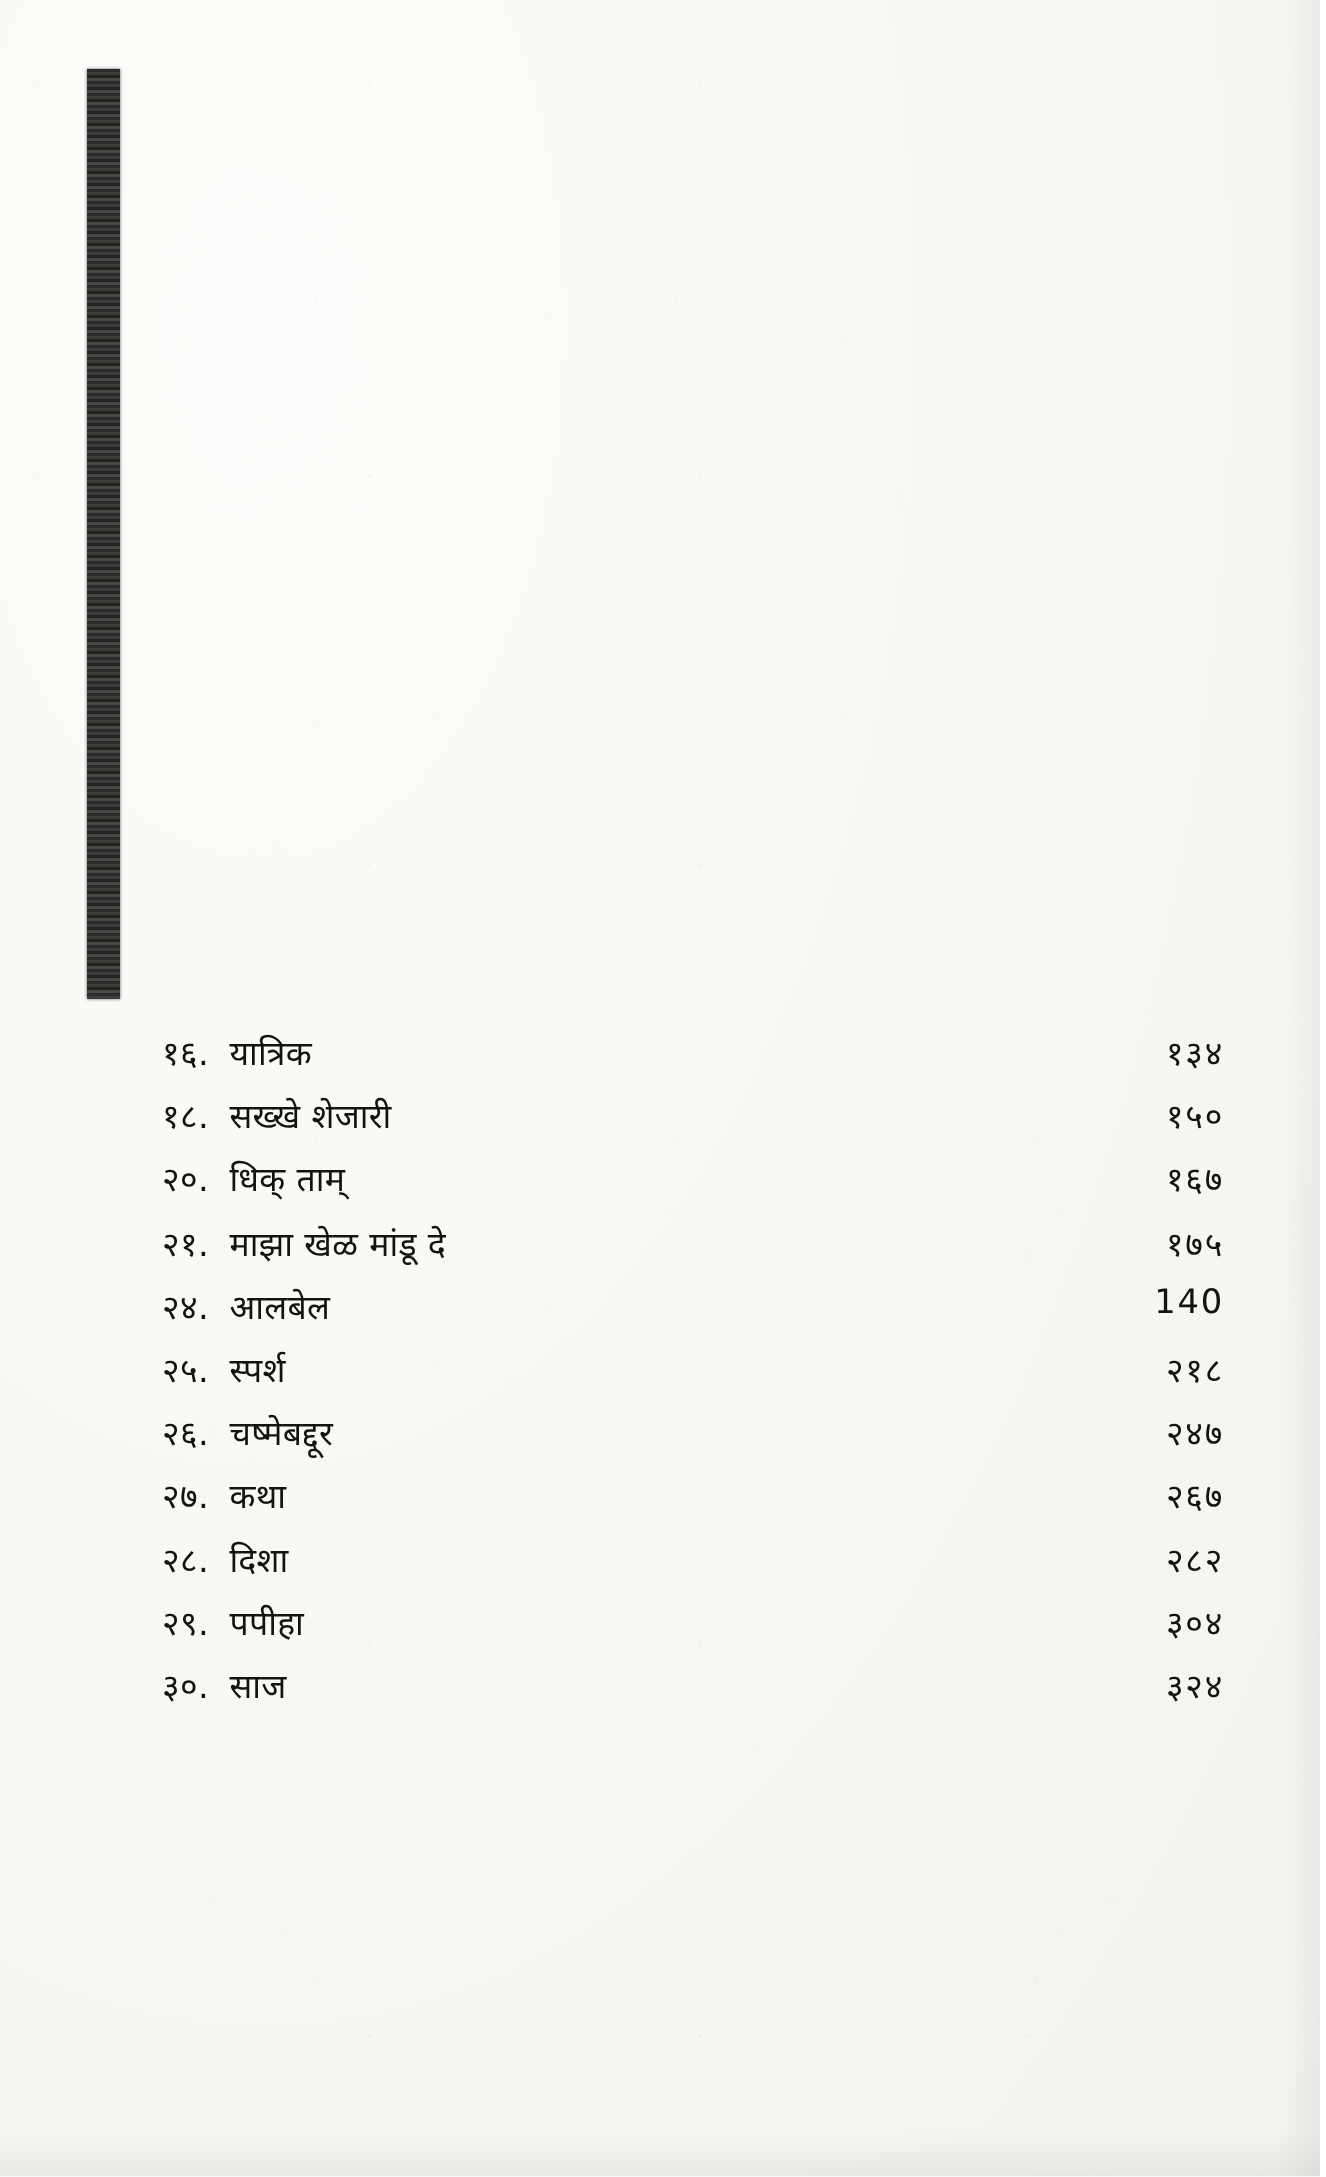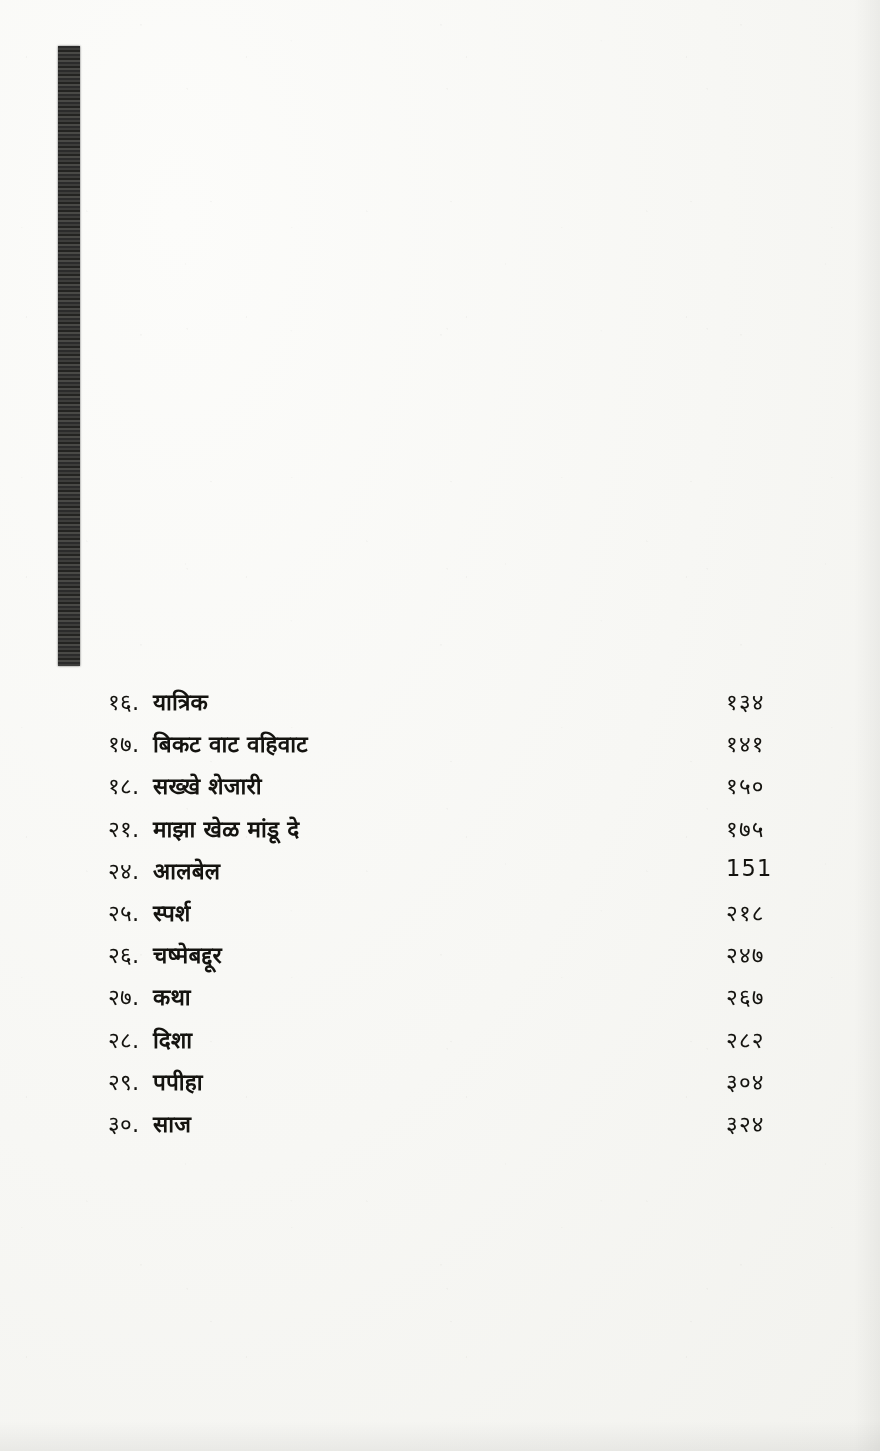--- a/index.html
+++ b/index.html
@@ -75,27 +75,26 @@
     color: #14130f;
     letter-spacing: 0.3px;
   }
   .toc-title {
     position: absolute;
     left: 153px;
     font-size: 22.5px;
     color: #14130f;
     letter-spacing: 0.2px;
     white-space: nowrap;
-    font-weight: bold;
   }
   .toc-page {
     position: absolute;
     left: 726px;
     width: 90px;
-    text-align: left;
+    text-align: right;
     font-size: 22.5px;
     color: #14130f;
     letter-spacing: 1.2px;
   }
   
   .edge-shadow {
     position: absolute;
     right: 0;
     top: 0;
     width: 26px;
@@ -121,46 +120,46 @@
   <div class="gutter-bar"></div>
 
   <div class="toc">
 
     <div class="toc-row">
       <span class="toc-num">१६.</span>
       <span class="toc-title">यात्रिक</span>
       <span class="toc-page">१३४</span>
     </div>
 
-    <div class="toc-row">
-      <span class="toc-num">१७.</span>
-      <span class="toc-title">बिकट वाट वहिवाट</span>
-      <span class="toc-page">१४१</span>
-    </div>
 
     <div class="toc-row">
       <span class="toc-num">१८.</span>
       <span class="toc-title">सख्खे शेजारी</span>
       <span class="toc-page">१५०</span>
     </div>
 
 
+    <div class="toc-row">
+      <span class="toc-num">२०.</span>
+      <span class="toc-title">धिक् ताम्</span>
+      <span class="toc-page">१६७</span>
+    </div>
 
     <div class="toc-row">
       <span class="toc-num">२१.</span>
       <span class="toc-title">माझा खेळ मांडू दे</span>
       <span class="toc-page">१७५</span>
     </div>
 
 
 
     <div class="toc-row">
       <span class="toc-num">२४.</span>
       <span class="toc-title">आलबेल</span>
-      <span class="toc-page">151</span>
+      <span class="toc-page">140</span>
     </div>
 
     <div class="toc-row">
       <span class="toc-num">२५.</span>
       <span class="toc-title">स्पर्श</span>
       <span class="toc-page">२१८</span>
     </div>
 
     <div class="toc-row">
       <span class="toc-num">२६.</span>

